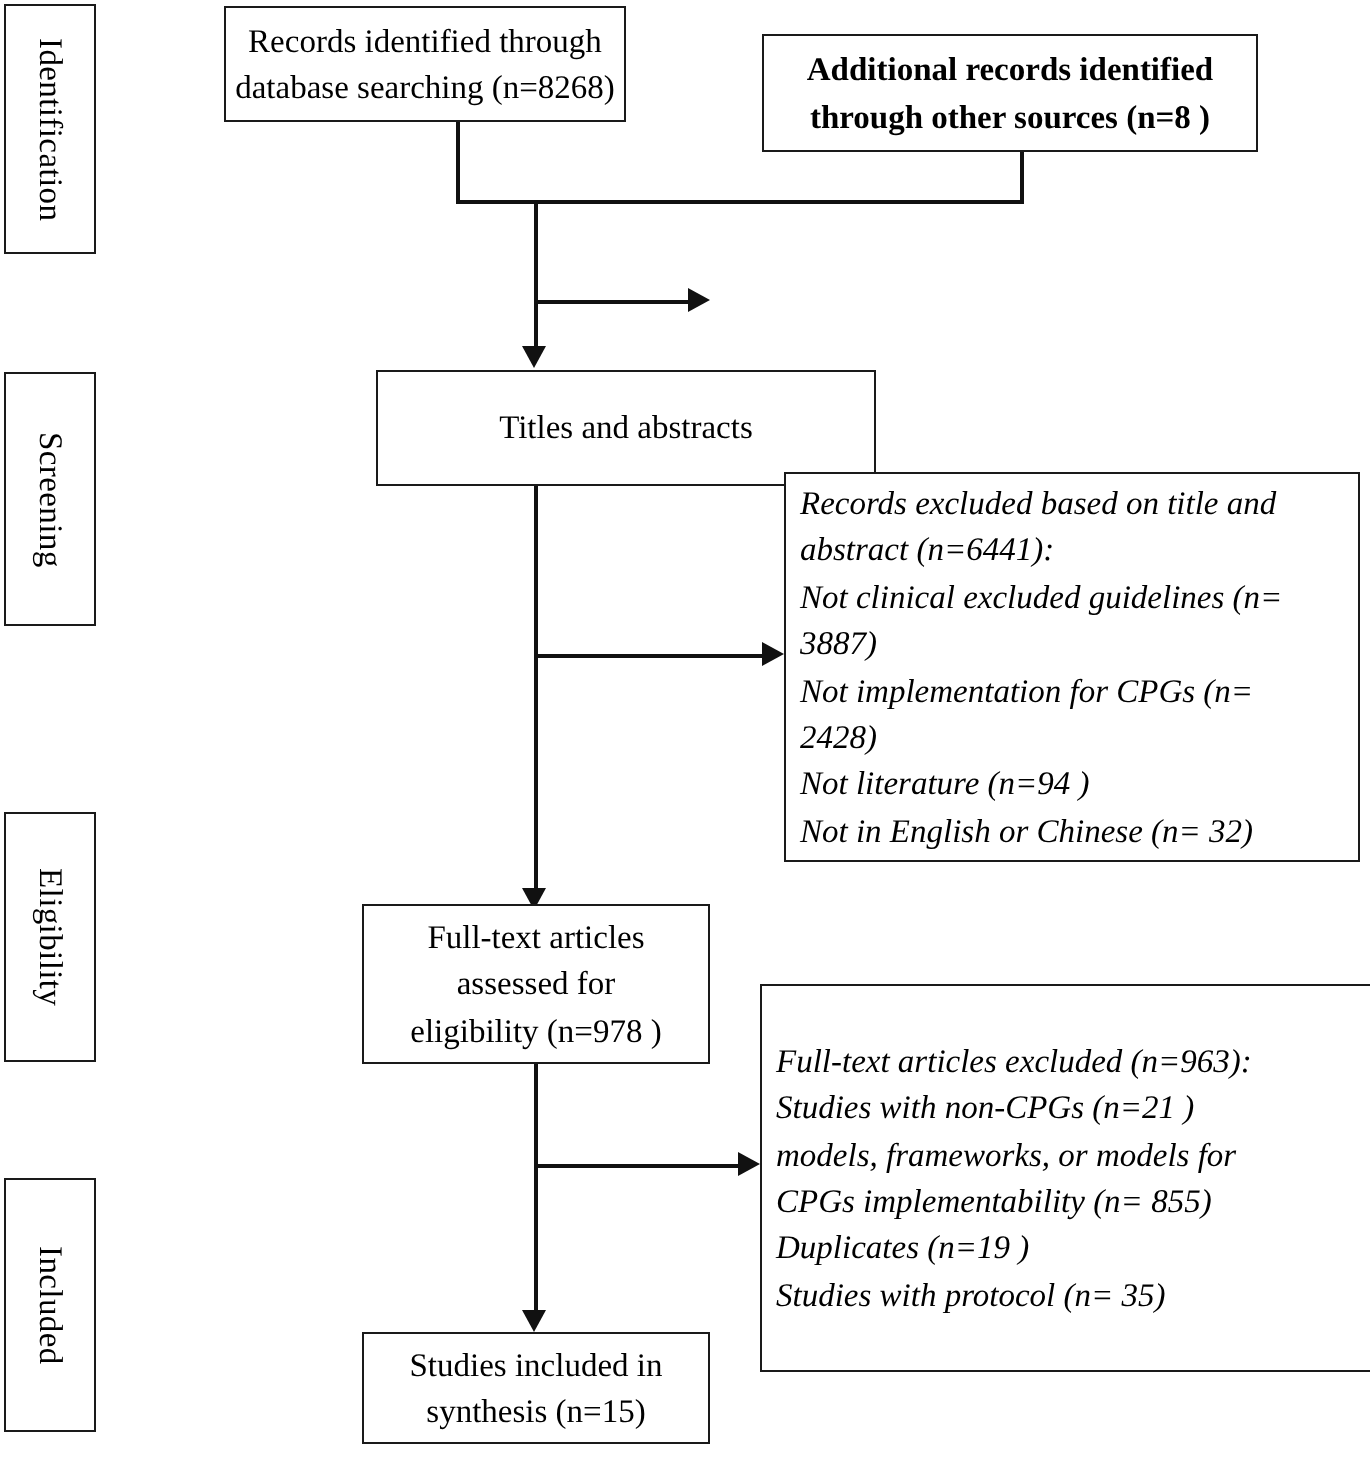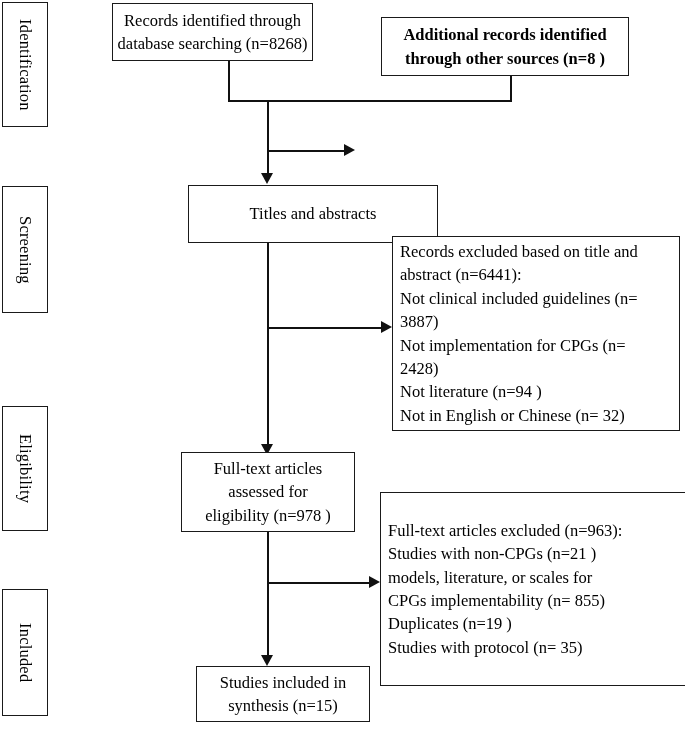--- a/index.html
+++ b/index.html
@@ -33,20 +33,21 @@
   }
   .box.center {
     align-items: center;
     text-align: center;
     padding: 2px 6px;
   }
   .box.left {
     align-items: flex-start;
     text-align: left;
     padding: 4px 7px;
+    font-style: italic;
   }
   .box .ln {
     display: block;
     white-space: pre;
   }
   .stage {
     position: absolute;
     box-sizing: border-box;
     border: 1.6px solid #1a1a1a;
     background: #ffffff;
@@ -143,41 +144,41 @@
   </div>
 
 
   <div class="box center" style="left:157px; top:185px; width:250px; height:58px;margin-left:31px;">
     <span class="ln">Titles and abstracts</span>
   </div>
 
   <div class="box left" style="left:392px; top:236px; width:288px; height:195px;">
     <span class="ln">Records excluded based on title and</span>
     <span class="ln">abstract (n=6441):</span>
-    <span class="ln">Not clinical included guidelines (n=</span>
+    <span class="ln">Not clinical excluded guidelines (n=</span>
     <span class="ln">3887)</span>
     <span class="ln">Not implementation for CPGs (n=</span>
     <span class="ln">2428)</span>
     <span class="ln">Not literature (n=94 )</span>
     <span class="ln">Not in English or Chinese (n= 32)</span>
   </div>
 
   <div class="box center" style="left:181px; top:452px; width:174px; height:80px;justify-content:center;">
     <span class="ln">Full-text articles</span>
     <span class="ln">assessed for</span>
     <span class="ln">eligibility (n=978 )</span>
   </div>
 
   <div class="box left" style="left:380px; top:492px; width:320px; height:194px;">
     <span class="ln">Full-text articles excluded (n=963):</span>
     <span class="ln">Studies with non-CPGs (n=21 )</span>
-    <span class="ln">models, literature, or scales for</span>
+    <span class="ln">models, frameworks, or models for</span>
     <span class="ln">CPGs implementability (n= 855)</span>
     <span class="ln">Duplicates (n=19 )</span>
     <span class="ln">Studies with protocol (n= 35)</span>
   </div>
 
-  <div class="box center" style="left:196px; top:666px; width:174px; height:56px;">
+  <div class="box center" style="left:181px; top:666px; width:174px; height:56px;">
     <span class="ln">Studies included in</span>
     <span class="ln">synthesis (n=15)</span>
   </div>
 
 </div>
 
 </body></html>

